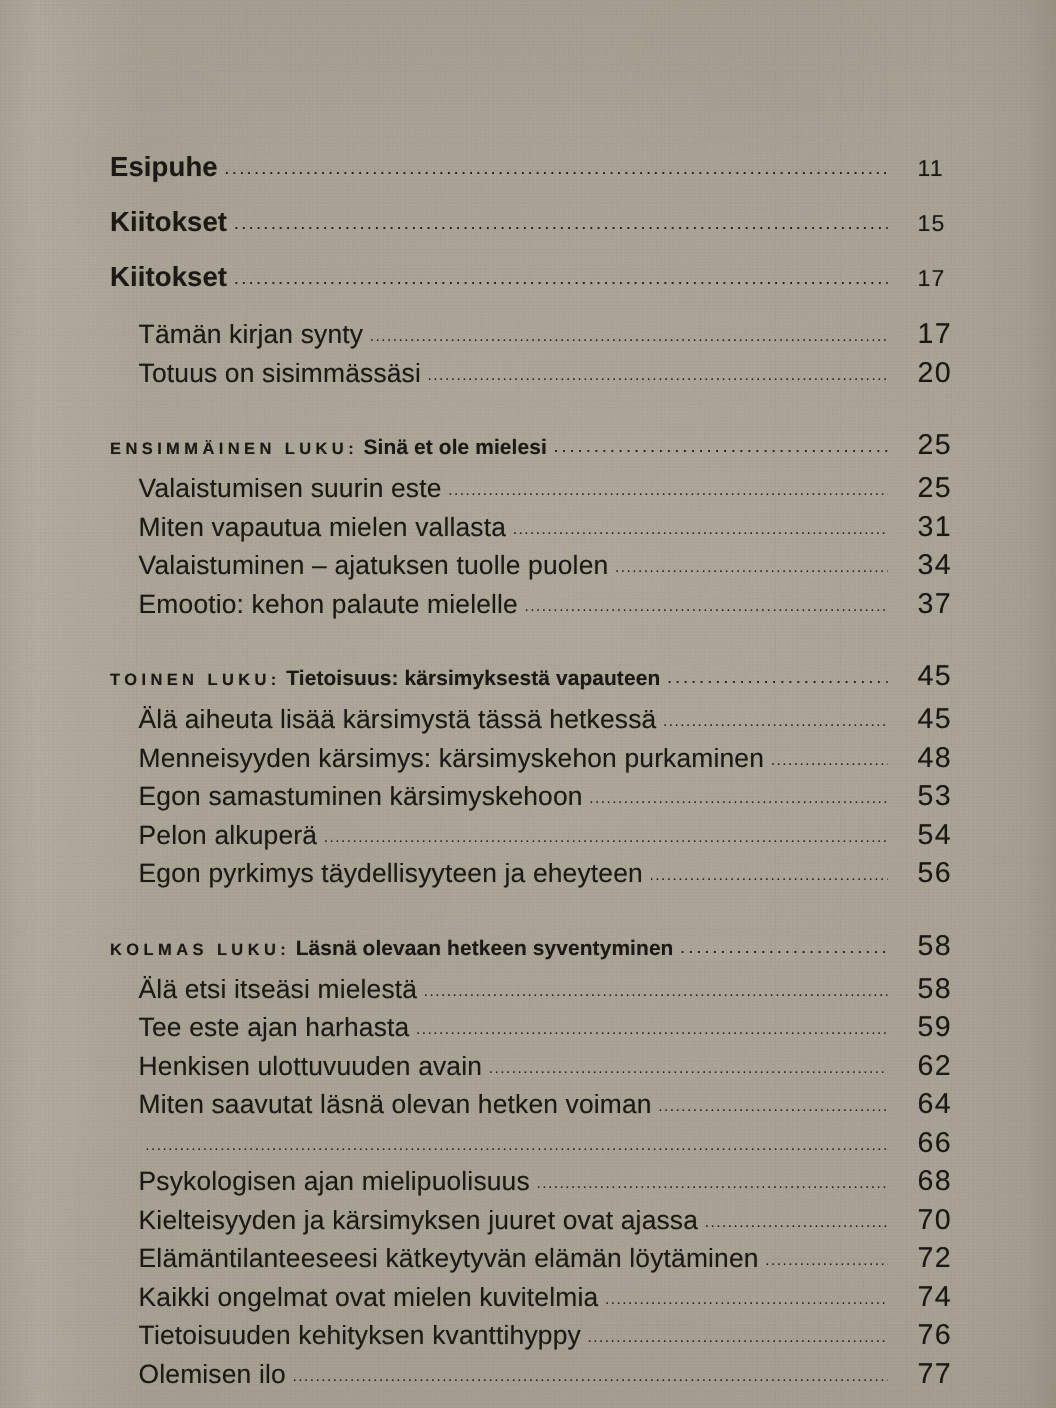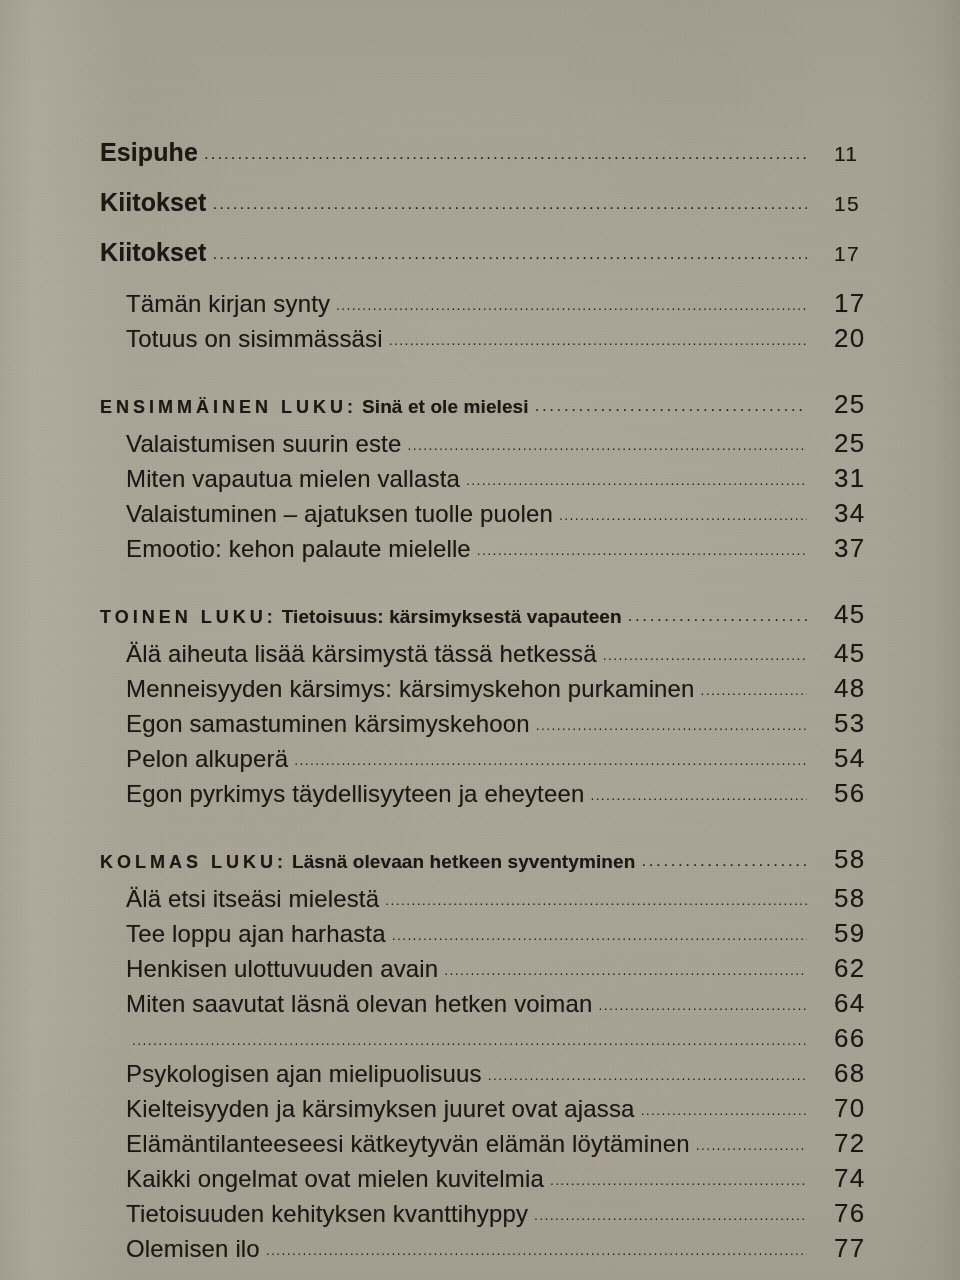--- a/index.html
+++ b/index.html
@@ -146,21 +146,21 @@
 
   
   .row.level-chapter {
     margin-bottom: 8px;
   }
   .row.level-chapter .label {
     font-size: 23px;
     font-weight: bold;
   }
   .row.level-chapter .label .kicker {
-    font-size: 18px;
+    font-size: 15px;
     font-weight: bold;
     letter-spacing: 4.0px;
   }
   .row.level-chapter .label .title {
     font-size: 19px;
     font-weight: bold;
     letter-spacing: 0.1px;
     margin-left: 5px;
   }
   .row.level-chapter .leader::before {
@@ -290,21 +290,21 @@
         <span class="label"><span class="kicker">KOLMAS LUKU:</span><span class="title">Läsnä olevaan hetkeen syventyminen</span></span>
         <span class="leader"></span>
         <span class="pageno">58</span>
       </div>
       <div class="row level-sub">
         <span class="label">Älä etsi itseäsi mielestä</span>
         <span class="leader"></span>
         <span class="pageno">58</span>
       </div>
       <div class="row level-sub">
-        <span class="label">Tee loppu ajan harhasta</span>
+        <span class="label">Tee este ajan harhasta</span>
         <span class="leader"></span>
         <span class="pageno">59</span>
       </div>
       <div class="row level-sub">
         <span class="label">Henkisen ulottuvuuden avain</span>
         <span class="leader"></span>
         <span class="pageno">62</span>
       </div>
       <div class="row level-sub">
         <span class="label">Miten saavutat läsnä olevan hetken voiman</span>

